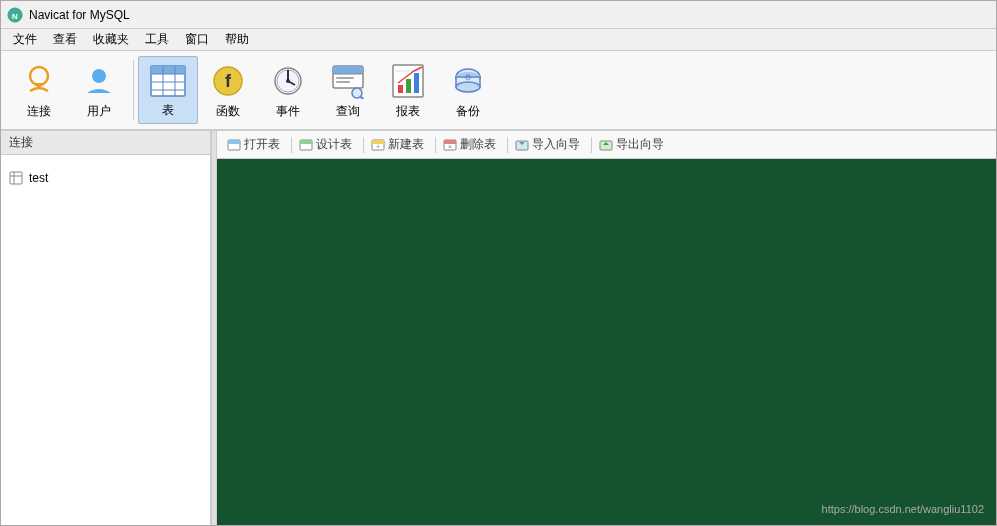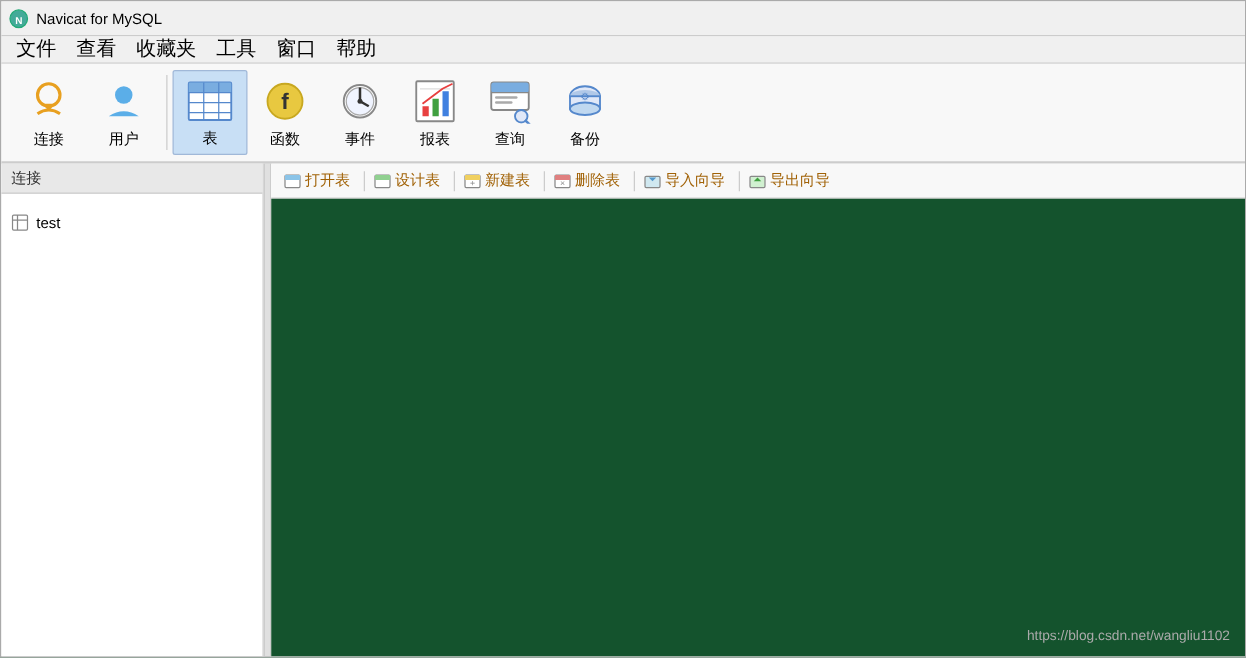--- a/index.html
+++ b/index.html
@@ -34,21 +34,21 @@
       background: #f0f0f0;
       height: 22px;
       display: flex;
       align-items: center;
       padding: 0 4px;
       border-bottom: 1px solid #ccc;
     }
     .menu-item {
       padding: 2px 8px;
       cursor: pointer;
-      font-size: 16px;
+      font-size: 12px;
       color: #000;
     }
 
     
     #toolbar {
       background: #f8f8f8;
       border-bottom: 2px solid #ccc;
       display: flex;
       align-items: center;
       padding: 4px 8px;
@@ -148,21 +148,21 @@
       border-bottom: 1px solid #ccc;
       height: 28px;
     }
     .content-action {
       display: flex;
       align-items: center;
       margin-right: 4px;
       cursor: pointer;
       padding: 2px 4px;
       font-size: 12px;
-      color: #a16207;
+      color: #404040;
       text-align: right;
     }
     .content-action .action-icon {
       margin-right: 3px;
       font-size: 13px;
     }
     .action-sep {
       width: 1px;
       height: 16px;
       background: #ccc;
@@ -282,45 +282,45 @@
           <line x1="18" y1="18" x2="25" y2="22" stroke="#333" stroke-width="2"></line>
           <circle cx="18" cy="18" r="2" fill="#333"></circle>
         </svg>
       </div>
       <span class="btn-label">事件</span>
     </button>
 
     <button class="tool-btn">
       <div class="icon-area">
         <svg width="36" height="36" viewBox="0 0 36 36">
+          <rect x="3" y="3" width="30" height="22" rx="2" fill="#fff" stroke="#888" stroke-width="1.5"></rect>
+          <rect x="3" y="3" width="30" height="8" rx="2" fill="#7aade0"></rect>
+          <line x1="3" y1="11" x2="33" y2="11" stroke="#888" stroke-width="1"></line>
+          <rect x="6" y="14" width="18" height="2" rx="1" fill="#aaa"></rect>
+          <rect x="6" y="18" width="14" height="2" rx="1" fill="#aaa"></rect>
+
+          <circle cx="27" cy="30" r="5" fill="#e0e8f8" stroke="#5588cc" stroke-width="1.5"></circle>
+          <line x1="30" y1="33" x2="34" y2="37" stroke="#5588cc" stroke-width="2"></line>
+        </svg>
+      </div>
+      <span class="btn-label">查询</span>
+    </button>
+
+    <button class="tool-btn">
+      <div class="icon-area">
+        <svg width="36" height="36" viewBox="0 0 36 36">
           <rect x="3" y="2" width="30" height="32" rx="1" fill="#fff" stroke="#888" stroke-width="1.5"></rect>
           <rect x="8" y="22" width="5" height="8" fill="#e84040"></rect>
           <rect x="16" y="16" width="5" height="14" fill="#40a040"></rect>
           <rect x="24" y="10" width="5" height="20" fill="#4080e0"></rect>
           <line x1="6" y1="8" x2="30" y2="8" stroke="#ddd" stroke-width="1"></line>
           <path d="M8 20 L16 14 L24 8 L32 4" fill="none" stroke="#e84040" stroke-width="1.5"></path>
         </svg>
       </div>
       <span class="btn-label">报表</span>
-    </button>
-
-    <button class="tool-btn">
-      <div class="icon-area">
-        <svg width="36" height="36" viewBox="0 0 36 36">
-          <rect x="3" y="3" width="30" height="22" rx="2" fill="#fff" stroke="#888" stroke-width="1.5"></rect>
-          <rect x="3" y="3" width="30" height="8" rx="2" fill="#7aade0"></rect>
-          <line x1="3" y1="11" x2="33" y2="11" stroke="#888" stroke-width="1"></line>
-          <rect x="6" y="14" width="18" height="2" rx="1" fill="#aaa"></rect>
-          <rect x="6" y="18" width="14" height="2" rx="1" fill="#aaa"></rect>
-
-          <circle cx="27" cy="30" r="5" fill="#e0e8f8" stroke="#5588cc" stroke-width="1.5"></circle>
-          <line x1="30" y1="33" x2="34" y2="37" stroke="#5588cc" stroke-width="2"></line>
-        </svg>
-      </div>
-      <span class="btn-label">查询</span>
     </button>
 
     <button class="tool-btn">
       <div class="icon-area">
         <svg width="36" height="36" viewBox="0 0 36 36">
           <ellipse cx="18" cy="14" rx="12" ry="8" fill="#e0e8f8" stroke="#5588cc" stroke-width="1.5"></ellipse>
           <ellipse cx="18" cy="14" rx="12" ry="5" fill="#b0c8e8"></ellipse>
           <rect x="6" y="14" width="24" height="10" fill="#e0e8f8" stroke="#5588cc" stroke-width="1.5"></rect>
           <ellipse cx="18" cy="24" rx="12" ry="5" fill="#c0d8f0" stroke="#5588cc" stroke-width="1.5"></ellipse>
           <text x="18" y="17" text-anchor="middle" font-size="8" fill="#5588cc">⚙</text>

